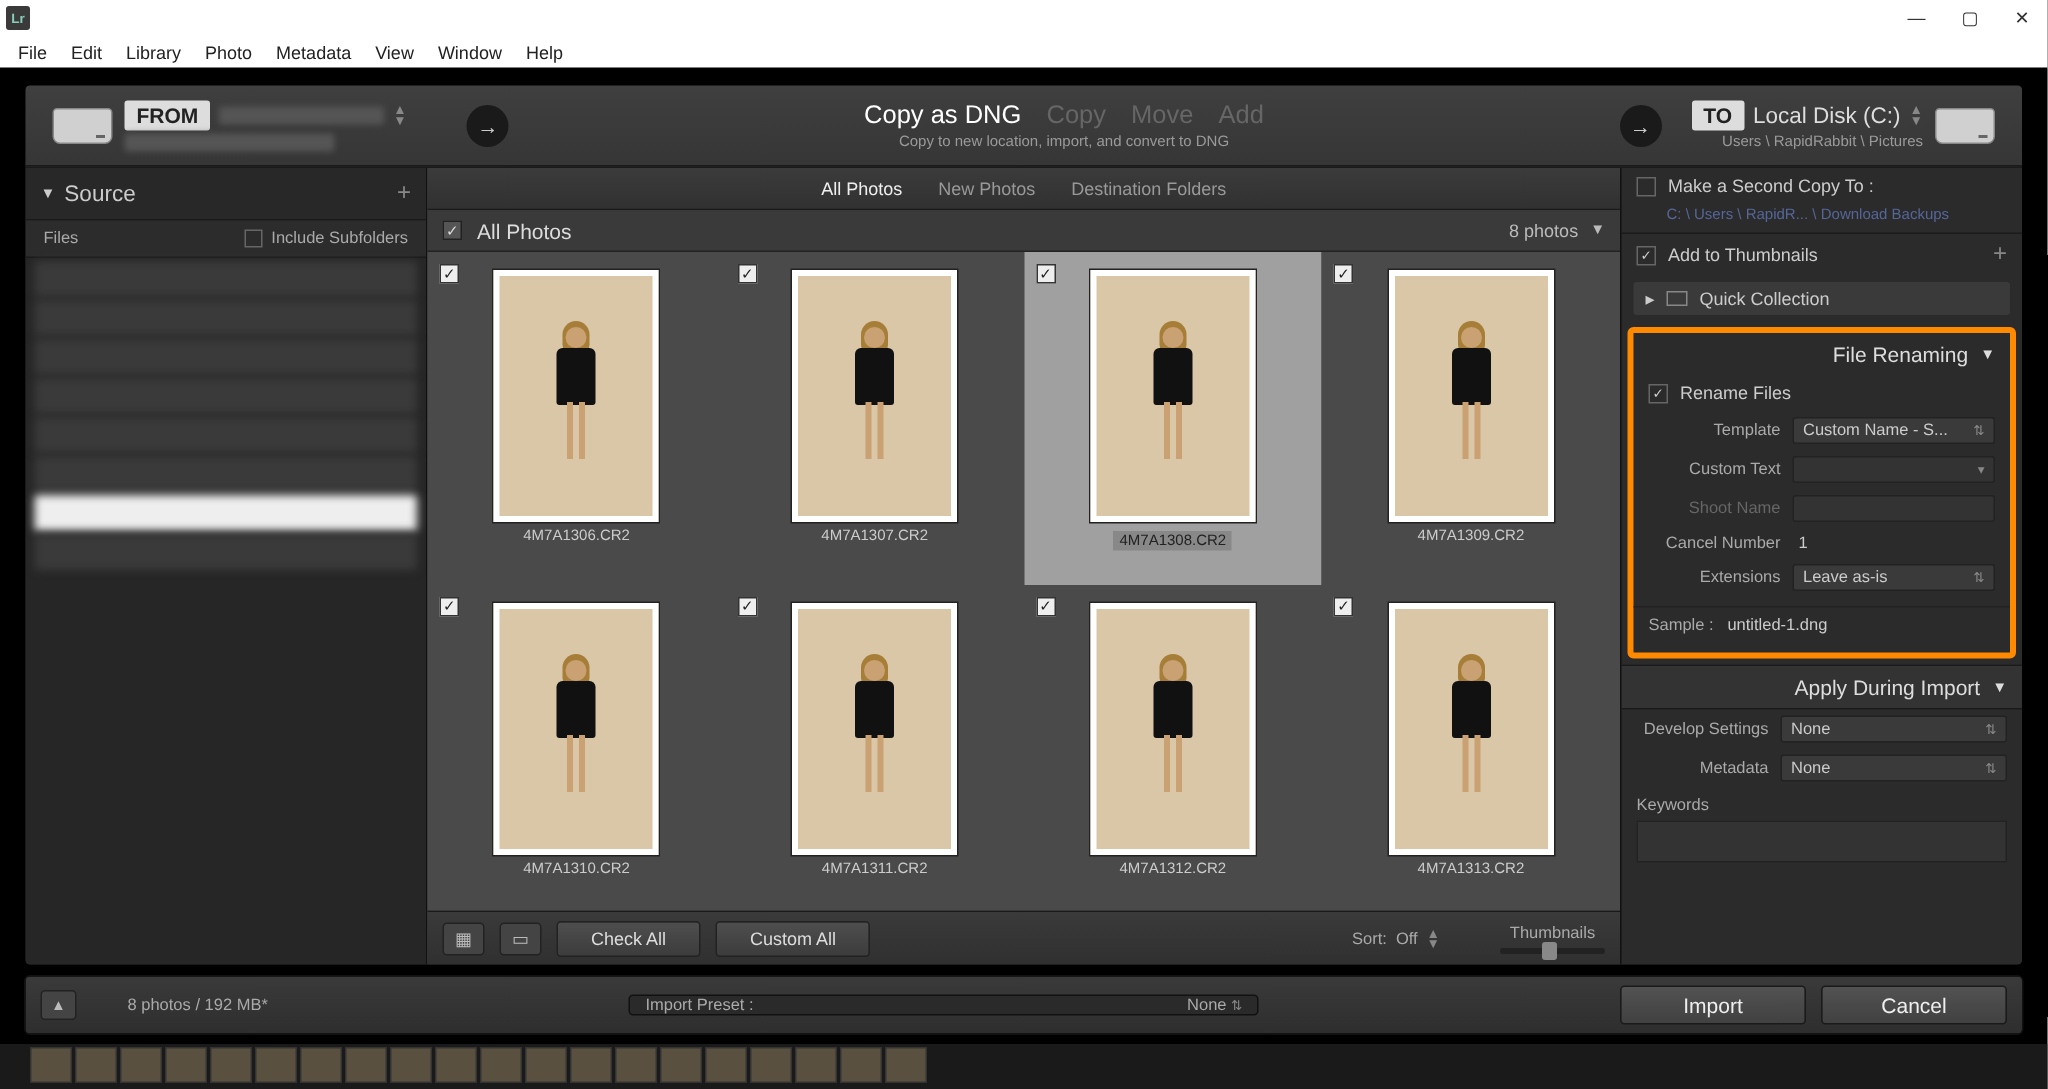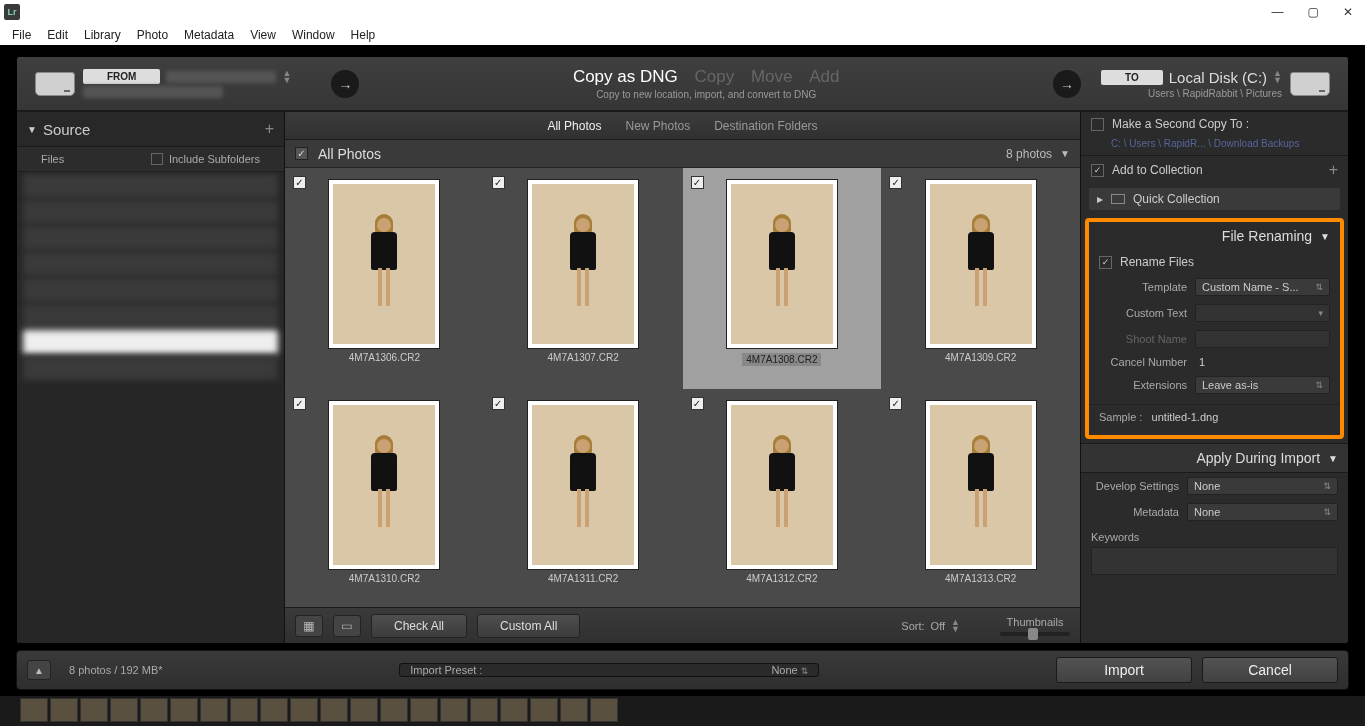--- a/index.html
+++ b/index.html
@@ -6,41 +6,41 @@
   body { background: #fff; width: 1365px; height: 726px; overflow: hidden; font-size: 12px; color: #bbb; }
   .titlebar { height: 24px; background: #fff; display: flex; align-items: center; padding: 0 4px; color: #555; font-size: 12px; }
   .titlebar .icon { width: 16px; height: 16px; background: #3a3a3a; border-radius: 2px; margin-right: 6px; display:flex;align-items:center;justify-content:center;color:#8cb; font-size:9px;font-weight:bold;}
   .titlebar .win-controls { margin-left: auto; display:flex; gap: 24px; padding-right:8px; color:#333;}
   .menubar { height: 22px; background: #fff; display: flex; align-items: center; padding: 0 4px; color: #222; font-size: 12px; border-bottom:1px solid #000;}
   .menubar span { padding: 0 8px; }
   .app { background: #000; height: 680px; display:flex; flex-direction:column; }
   .frame { margin: 10px 16px 6px 16px; background:#2f2f2f; border:1px solid #000; border-radius:4px; display:flex; flex-direction:column; flex:1; overflow:hidden;}
   
   .topbar { height:54px; background:linear-gradient(#3f3f3f,#363636); display:flex; align-items:center; padding:0 10px; border-bottom:1px solid #1a1a1a;}
-  .from-pill, .to-pill { background:#ddd; color:#222; font-weight:bold; font-size:10px; padding:2px 24px; border-radius:2px;}
+  .from-pill, .to-pill { background:#ddd; color:#222; font-weight:bold; font-size:14px; padding:2px 8px; border-radius:2px;}
   .disk-icon { width:40px; height:24px; margin:0 8px; background:#d0d0d0; border-radius:3px 3px 5px 5px; border:1px solid #888; position:relative;}
   .disk-icon:before{content:"";position:absolute;bottom:3px;right:4px;width:6px;height:2px;background:#666;}
   .arrow-circle { width:28px;height:28px;border-radius:50%;background:#1a1a1a;display:flex;align-items:center;justify-content:center;color:#ccc;font-size:14px;}
   .top-center { flex:1; text-align:center; }
   .actions { font-size:17px; color:#666; }
   .actions .active { color:#fff; font-weight:500;}
   .actions span { margin:0 6px; cursor:pointer;}
   .subcaption { font-size:10px; color:#9a9a9a; margin-top:2px;}
   .top-right { text-align:right; }
   .to-row { display:flex; align-items:center; justify-content:flex-end; gap:6px;}
   .dest-label { color:#ddd; font-size:15px;}
   .dest-path { color:#9a9a9a; font-size:10px; margin-top:2px;}
 
   .body { flex:1; display:flex; overflow:hidden; border-top:1px solid #1a1a1a;}
   
   .left { width:268px; background:#282828; display:flex; flex-direction:column; border-right:1px solid #111;}
   .panel-head { display:flex; align-items:center; padding:8px 10px; color:#ccc; font-size:15px; border-bottom:1px solid #1a1a1a;}
   .panel-head .tri { margin-right:6px; font-size:10px; }
   .panel-head .plus { margin-left:auto; font-size:16px; color:#888;}
-  .sub-head { display:flex; align-items:flex-end; padding:6px 24px; color:#aaa; font-size:11px; background:#2c2c2c; border-bottom:1px solid #1a1a1a;}
+  .sub-head { display:flex; align-items:flex-end; padding:6px 12px; color:#aaa; font-size:11px; background:#2c2c2c; border-bottom:1px solid #1a1a1a;}
   .sub-head .chk { margin-left:auto; margin-right:6px; width:12px;height:12px;border:1px solid #666;}
   .folder-list { flex:1; background:#262626; position:relative;}
   .folder-item { height:24px; margin:2px 6px; background:#3a3a3a; filter:blur(3px); border-radius:2px;}
   .folder-item.sel { background:#eee; filter:blur(3px);}
   
   .center { flex:1; background:#4a4a4a; display:flex; flex-direction:column; overflow:hidden;}
   .tabs { height:28px; background:linear-gradient(#3b3b3b,#313131); display:flex; align-items:center; justify-content:center; gap:24px; border-bottom:1px solid #1a1a1a;}
   .tabs span { font-size:12px; color:#999; cursor:pointer;}
   .tabs .active{ color:#eee;}
   .grid-head { height:28px; background:#3a3a3a; display:flex; align-items:center; padding:0 10px; border-bottom:1px solid #222;}
@@ -84,23 +84,23 @@
   .caret{font-size:9px;color:#888;}
   .sample-row { padding:6px 10px; font-size:11px; color:#aaa; border-top:1px solid #222; margin-top:6px;}
   .keywords { padding:6px 10px; font-size:11px; color:#aaa;}
   .kw-box { height:28px; background:#333; border:1px solid #222; margin-top:4px;}
   .collection-row { background:#3a3a3a; margin:4px 8px; padding:4px 8px; border-radius:2px; display:flex; align-items:center; gap:8px; font-size:12px; color:#ccc;}
   .coll-icon{width:14px;height:10px;border:1px solid #888;}
   .plus-r{margin-left:auto;font-size:16px;color:#888;}
   
   .footer { height:40px; margin:0 16px 6px 16px; background:linear-gradient(#3a3a3a,#2e2e2e); border:1px solid #111; border-radius:4px; display:flex; align-items:center; padding:0 10px; gap:10px;}
   .up-btn{width:24px;height:20px;background:#444;border:1px solid #222;border-radius:3px;display:flex;align-items:center;justify-content:center;color:#bbb;font-size:10px;}
-  .footer .info { font-size:11px; color:#aaa; margin-left:8px;}
+  .footer .info { font-size:11px; color:#aaa; margin-left:24px;}
   .preset { flex:0 0 420px; margin-left:auto; margin-right:auto; height:14px; background:#2a2a2a; border:1px solid #111; border-radius:3px; display:flex; align-items:center; padding:0 10px; font-size:11px; color:#aaa; justify-content:space-between;}
-  .big-btn { width:136px; height:26px; background:linear-gradient(#525252,#414141); border:1px solid #1a1a1a; border-radius:3px; color:#eee; font-size:14px; display:flex;align-items:center;justify-content:center; cursor:pointer;}
+  .big-btn { width:124px; height:26px; background:linear-gradient(#525252,#414141); border:1px solid #1a1a1a; border-radius:3px; color:#eee; font-size:14px; display:flex;align-items:center;justify-content:center; cursor:pointer;}
   
   .filmstrip { height:30px; background:#1a1a1a; display:flex; gap:2px; padding:2px 20px;}
   .fs-thumb{width:28px;height:24px;background:#5a5040;border:1px solid #333;}
   
   .from-block{display:flex;flex-direction:column;gap:2px;}
   .from-text{width:110px;height:12px;background:#555;filter:blur(2px);border-radius:2px;}
   .from-pill-row{display:flex;align-items:center;gap:6px;}
   .updown{font-size:9px;color:#888;line-height:7px;}
 </style>
 </head>
@@ -322,21 +322,21 @@
 
       <div class="right">
         <div class="rp-row">
           <span class="chk"></span>
           <span>Make a Second Copy To :</span>
         </div>
         <div class="rp-path">C: \ Users \ RapidR... \ Download Backups</div>
 
         <div class="rp-row checked" style="border-top:1px solid #1a1a1a;">
           <span class="chk"></span>
-          <span>Add to Collection</span>
+          <span>Add to Thumbnails</span>
           <span class="plus-r">+</span>
         </div>
         <div class="collection-row">
           <span>▸</span>
           <span class="coll-icon"></span>
           <span>Quick Collection</span>
         </div>
 
         <div class="highlight">
           <div class="section-title" style="background:transparent;border:none;">

